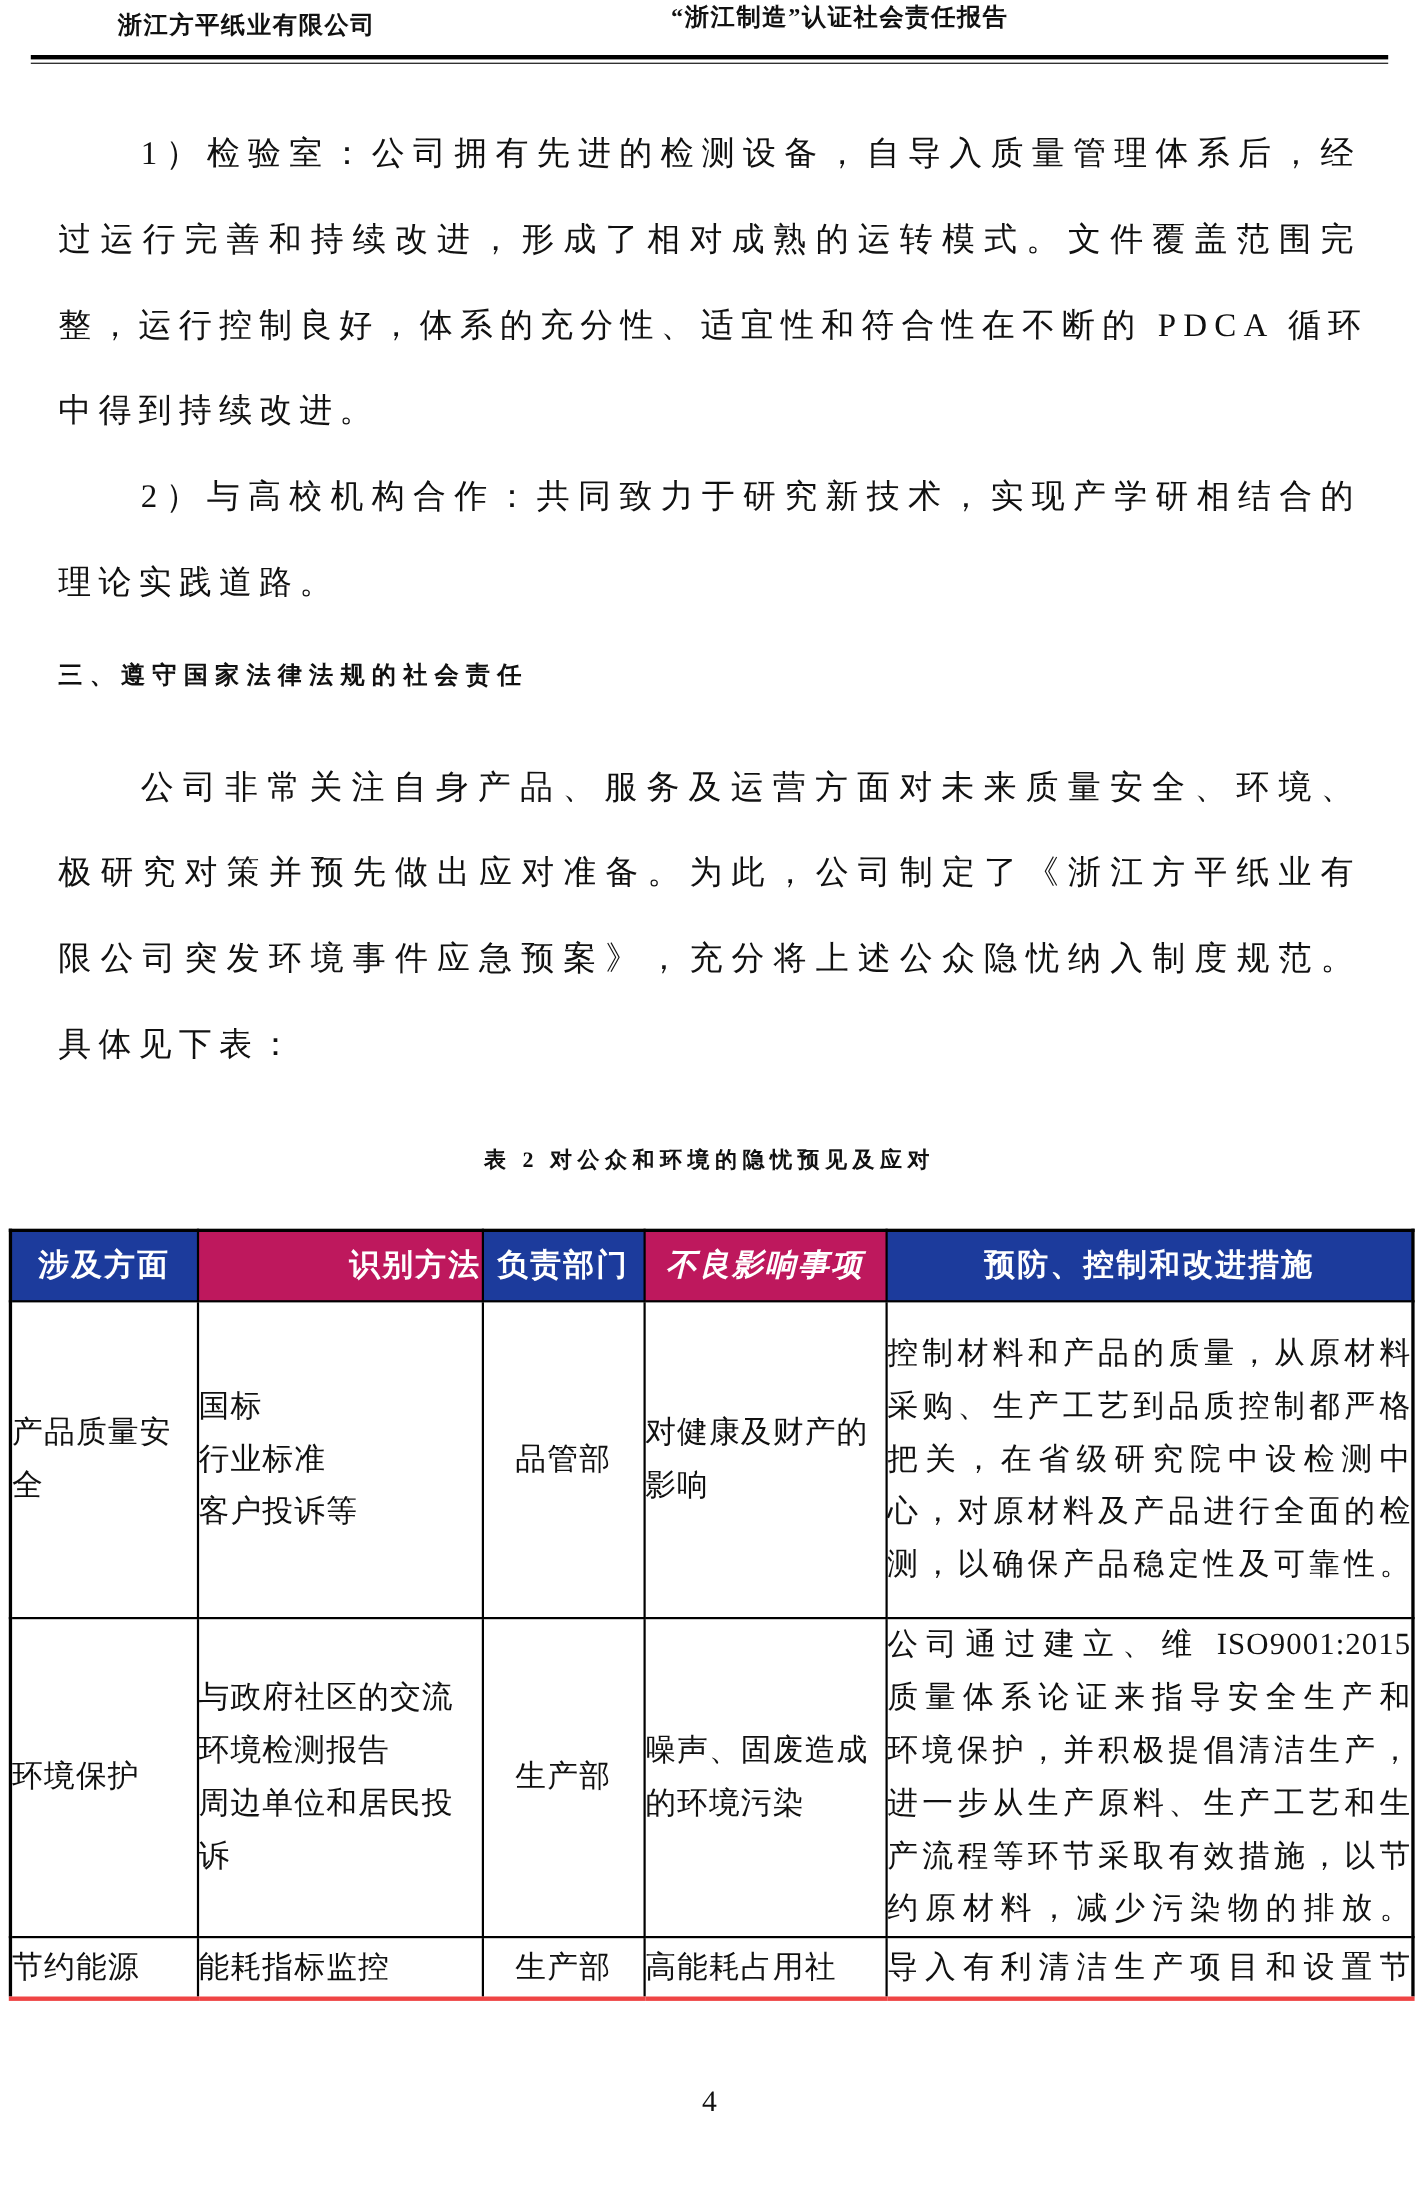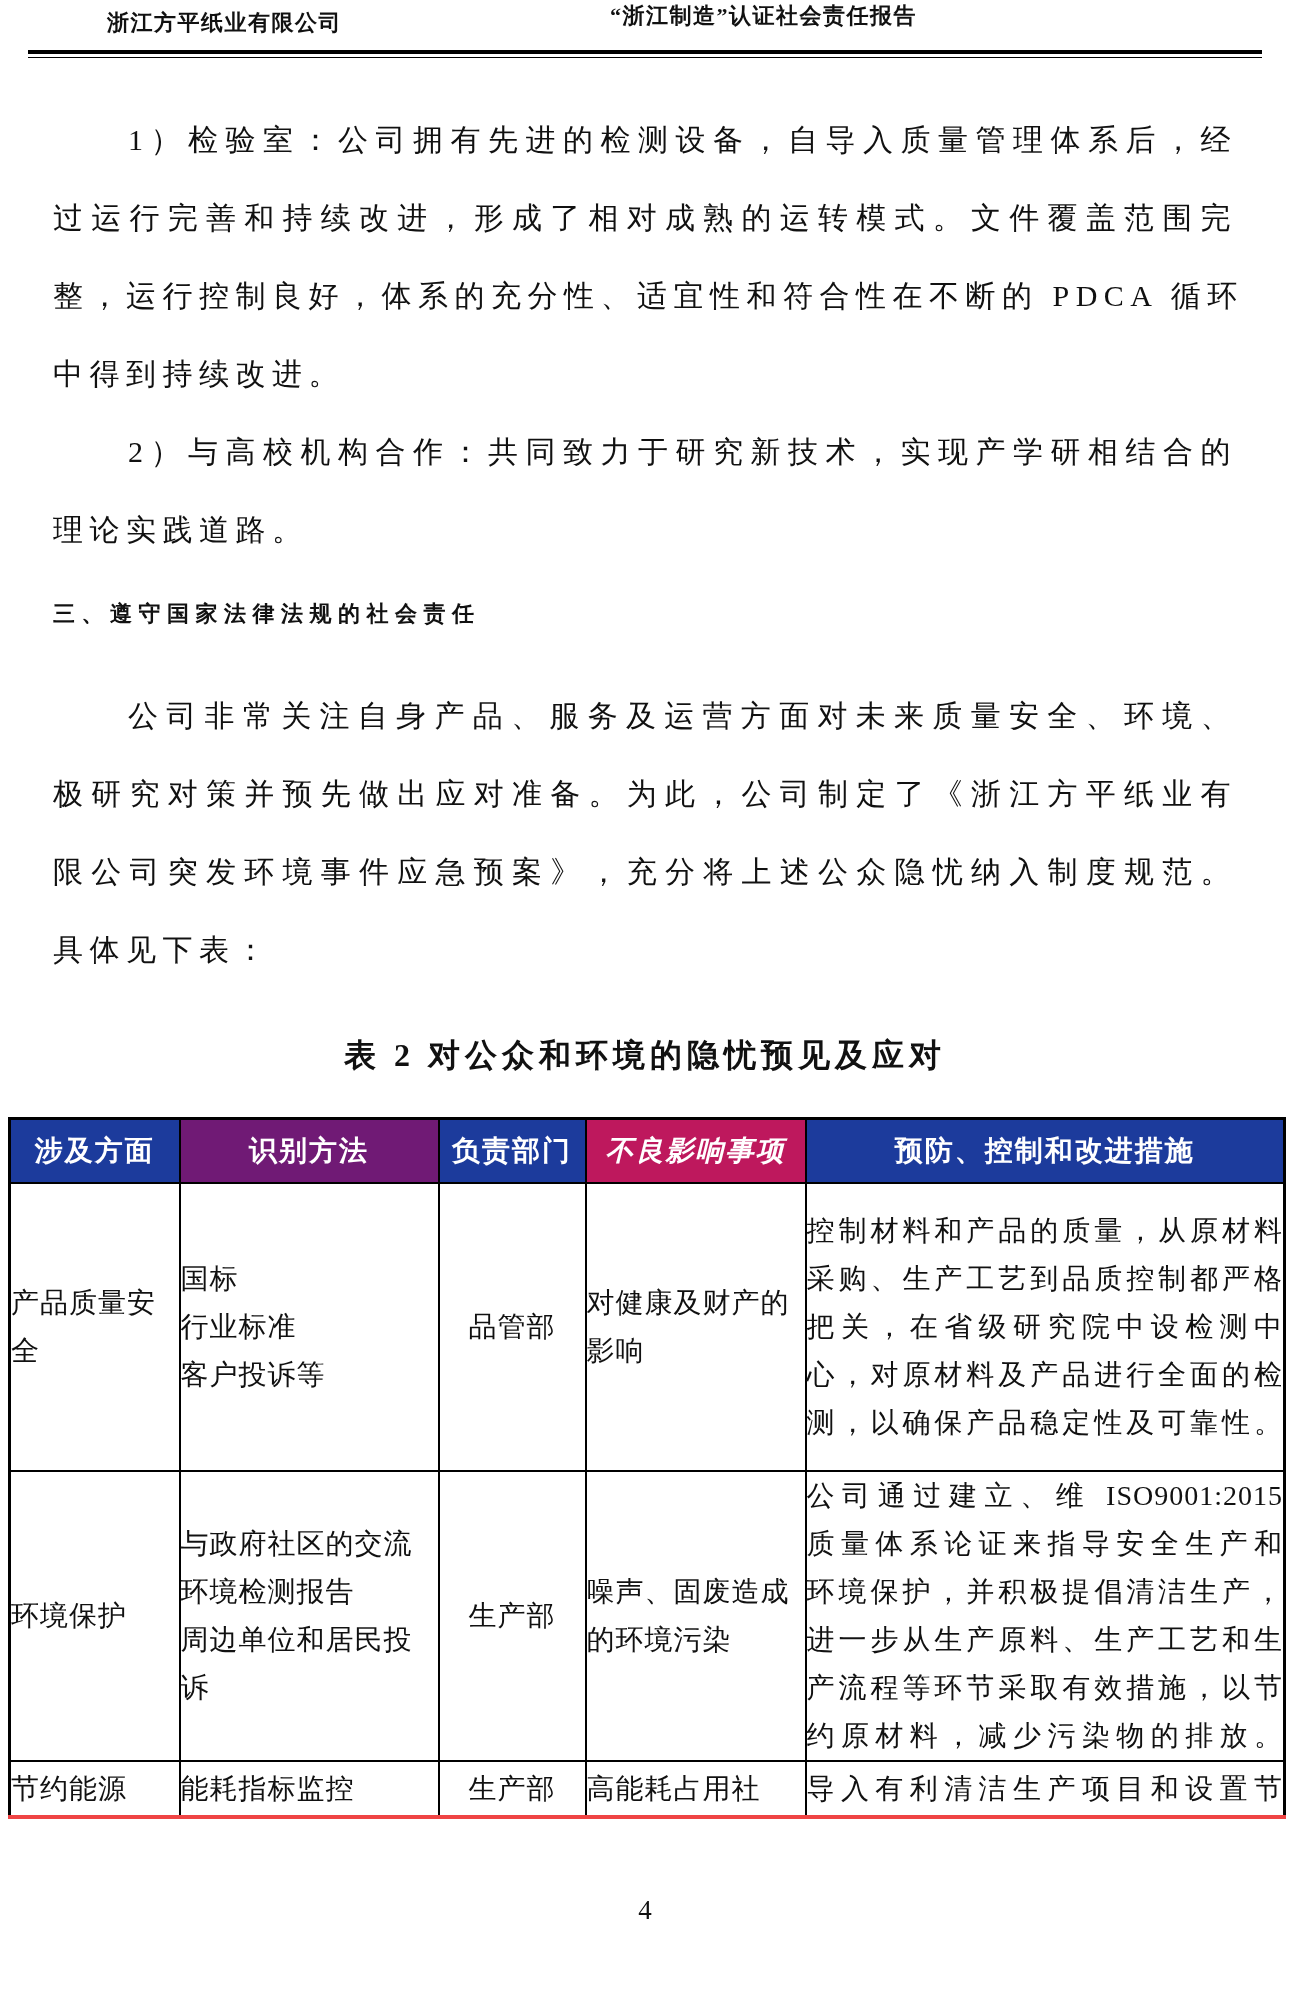--- a/index.html
+++ b/index.html
@@ -26,21 +26,21 @@
   }
   .bodyline.endline{text-align:left;text-align-last:left;}
   .bodyline.indent{padding-left:75px;width:1109px;}
   .sec-heading{
     margin-top:6px;
     font-size:22px;line-height:78px;letter-spacing:6.5px;font-weight:bold;
   }
   .p3{margin-top:24px;}
   .tbl-title{
     margin-top:44px;line-height:44px;
-    text-align:center;font-size:32px;font-weight:bold;letter-spacing:5px;
+    text-align:center;font-size:20px;font-weight:bold;letter-spacing:5px;
   }
   
   table.risk{
     margin:40px 0 0 8px;
     width:1275px;
     border-collapse:collapse;
     table-layout:fixed;
     font-size:28px;letter-spacing:1px;line-height:48px;
   }
   table.risk td,table.risk th{border:2px solid #000;vertical-align:middle;padding:0;}
@@ -105,21 +105,21 @@
     <colgroup>
       <col style="width:170px">
         <col style="width:259px">
         <col style="width:147px">
         <col style="width:220px">
         <col style="width:479px">
     </colgroup>
     <tbody>
         <tr class="hdr-row">
       <th style="background-color: rgb(28, 59, 156);">涉及方面</th>
-      <th style="background-color: #701a75;">识别方法</th>
+      <th style="background-color: #be185d; text-align: right;">识别方法</th>
       <th style="background-color: rgb(28, 59, 156);">负责部门</th>
       <th style="background-color: #be185d; font-style: italic;">不良影响事项</th>
       <th style="background-color: rgb(28, 59, 156);">预防、控制和改进措施</th>
     </tr>
     <tr class="r1">
       <td class="c1">产品质量安全</td>
       <td class="c2">国标
 行业标准
 客户投诉等</td>
       <td class="c3">品管部</td>

